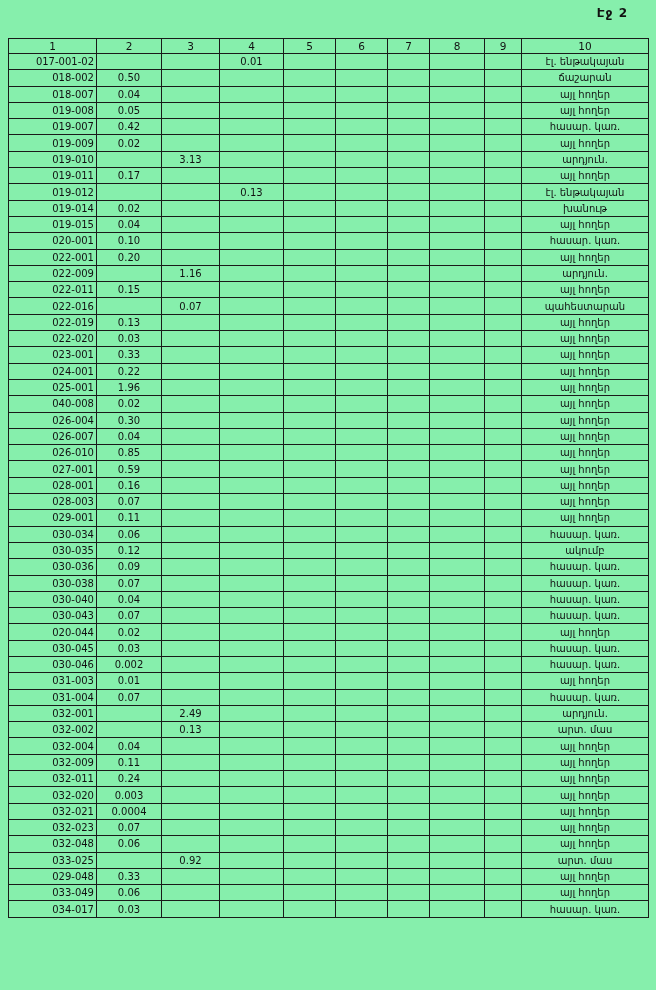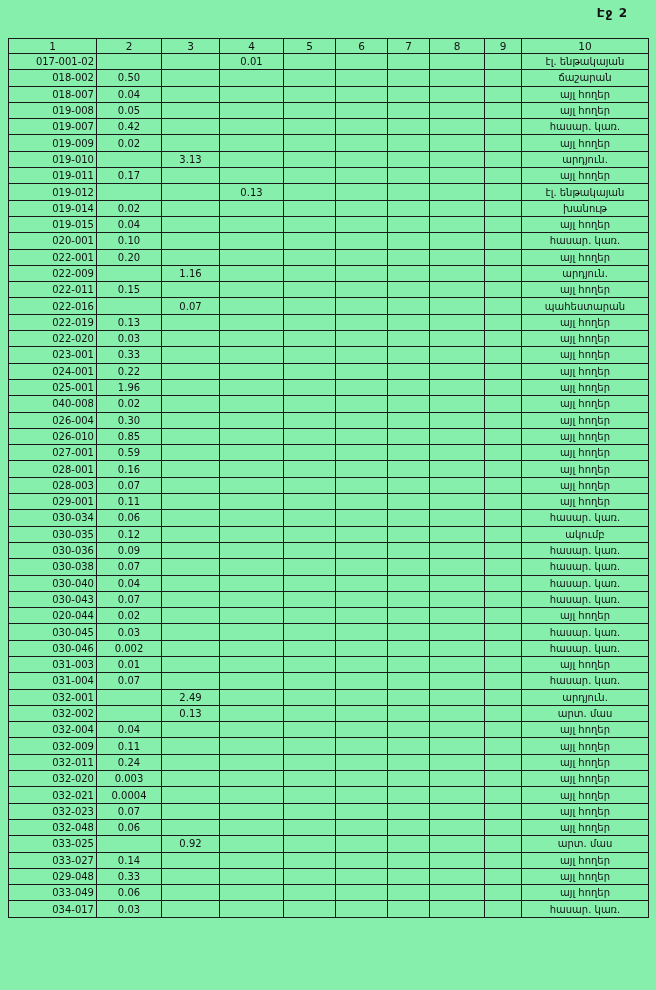--- a/index.html
+++ b/index.html
@@ -361,20 +361,32 @@
           <td class="c3"></td>
           <td class="c4"></td>
           <td class="c5"></td>
           <td class="c6"></td>
           <td class="c7"></td>
           <td class="c8"></td>
           <td class="c9"></td>
           <td class="c10">այլ հողեր</td>
         </tr>
         <tr>
+          <td class="c1">026-007</td>
+          <td class="c2">0.04</td>
+          <td class="c3"></td>
+          <td class="c4"></td>
+          <td class="c5"></td>
+          <td class="c6"></td>
+          <td class="c7"></td>
+          <td class="c8"></td>
+          <td class="c9"></td>
+          <td class="c10">այլ հողեր</td>
+        </tr>
+        <tr>
           <td class="c1">026-010</td>
           <td class="c2">0.85</td>
           <td class="c3"></td>
           <td class="c4"></td>
           <td class="c5"></td>
           <td class="c6"></td>
           <td class="c7"></td>
           <td class="c8"></td>
           <td class="c9"></td>
           <td class="c10">այլ հողեր</td>
@@ -671,32 +683,20 @@
           <td class="c1">033-025</td>
           <td class="c2"></td>
           <td class="c3">0.92</td>
           <td class="c4"></td>
           <td class="c5"></td>
           <td class="c6"></td>
           <td class="c7"></td>
           <td class="c8"></td>
           <td class="c9"></td>
           <td class="c10">արտ. մաս</td>
-        </tr>
-        <tr>
-          <td class="c1">033-027</td>
-          <td class="c2">0.14</td>
-          <td class="c3"></td>
-          <td class="c4"></td>
-          <td class="c5"></td>
-          <td class="c6"></td>
-          <td class="c7"></td>
-          <td class="c8"></td>
-          <td class="c9"></td>
-          <td class="c10">այլ հողեր</td>
         </tr>
         <tr>
           <td class="c1">029-048</td>
           <td class="c2">0.33</td>
           <td class="c3"></td>
           <td class="c4"></td>
           <td class="c5"></td>
           <td class="c6"></td>
           <td class="c7"></td>
           <td class="c8"></td>

